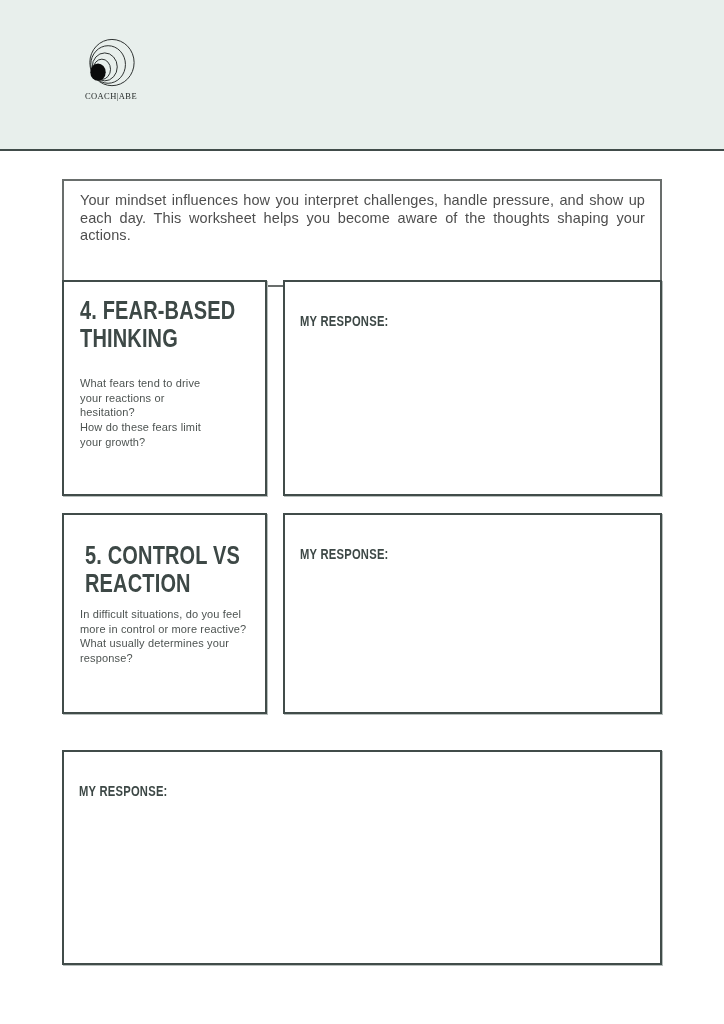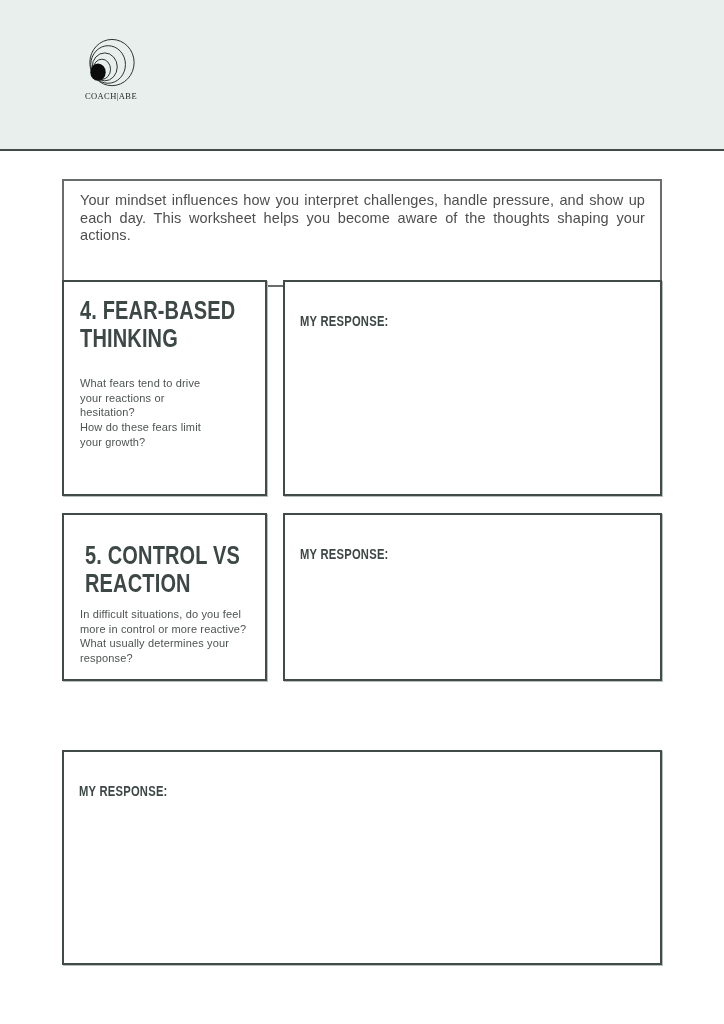--- a/index.html
+++ b/index.html
@@ -46,21 +46,21 @@
     padding:11px 15px 10px 16px;
   }
   .intro-text{
     font-size:14.5px;line-height:1.22;color:var(--intro-text);
     text-align:justify;letter-spacing:.1px;
   }
 
   
   .row{position:absolute;left:62px;width:600px;display:flex;gap:16px;}
   .row-4{top:280px;height:216px;}
-  .row-5{top:513px;height:168px;}
+  .row-5{top:513px;height:201px;}
   .row-6{top:750px;height:215px;}
   .card{
     background:var(--paper);border:2px solid var(--border);
     box-shadow:1px 1px 0 #b7bebc;
   }
   .prompt-card{width:205px;flex:0 0 205px;padding:14px 16px;}
   .response-card{flex:1 1 auto;position:relative;padding:31px 15px;}
 
   .card-title{font-size:25px;font-weight:700;line-height:1.12;color:var(--ink);letter-spacing:.2px;}
   .card-title .line{display:block;white-space:nowrap;}

